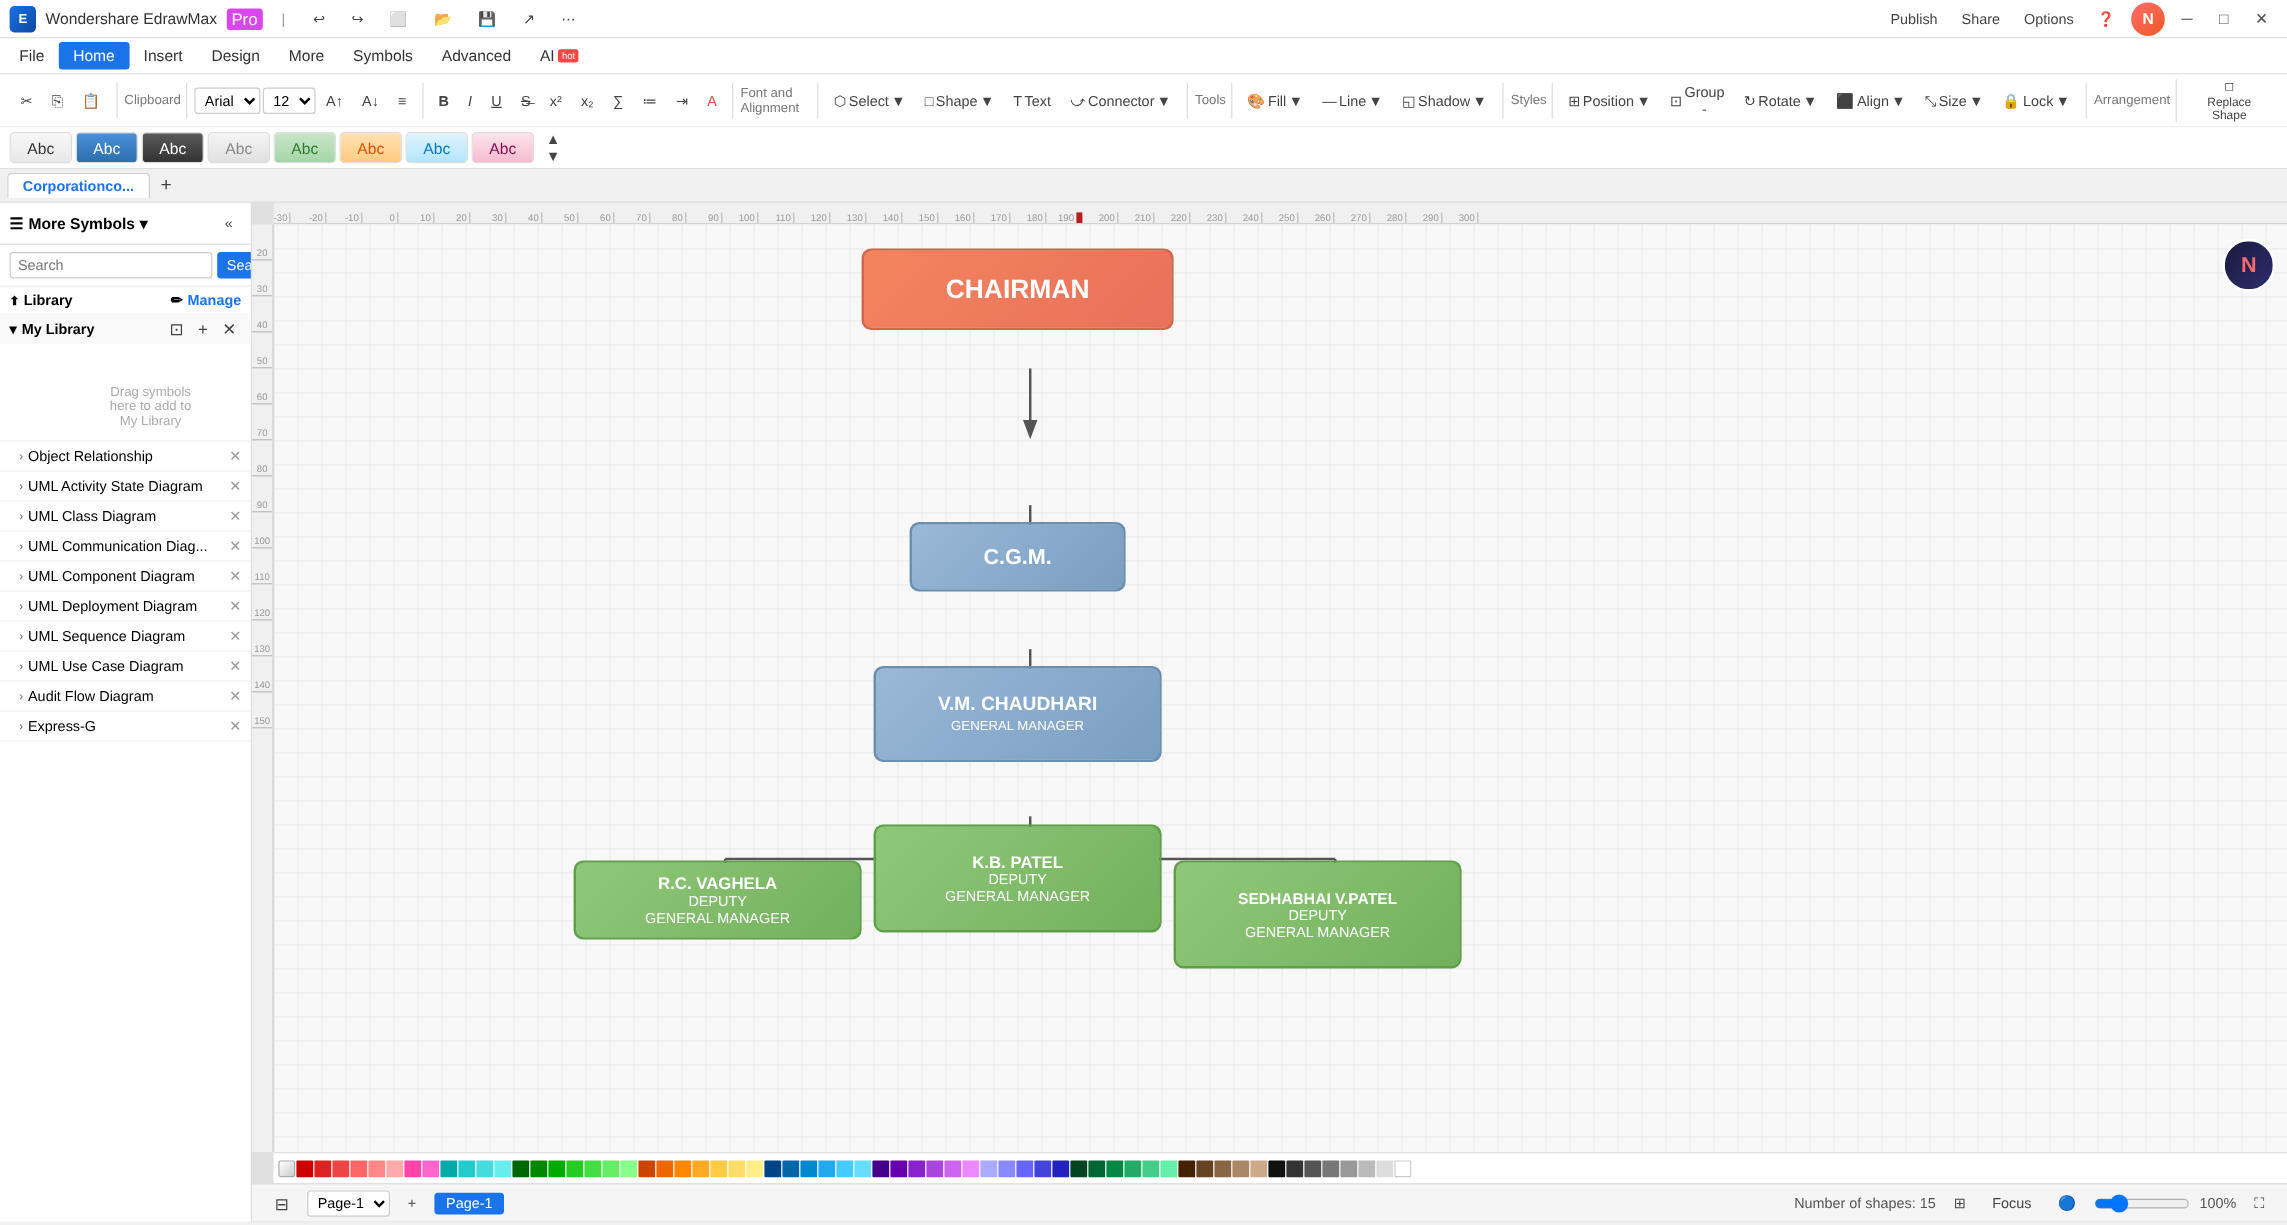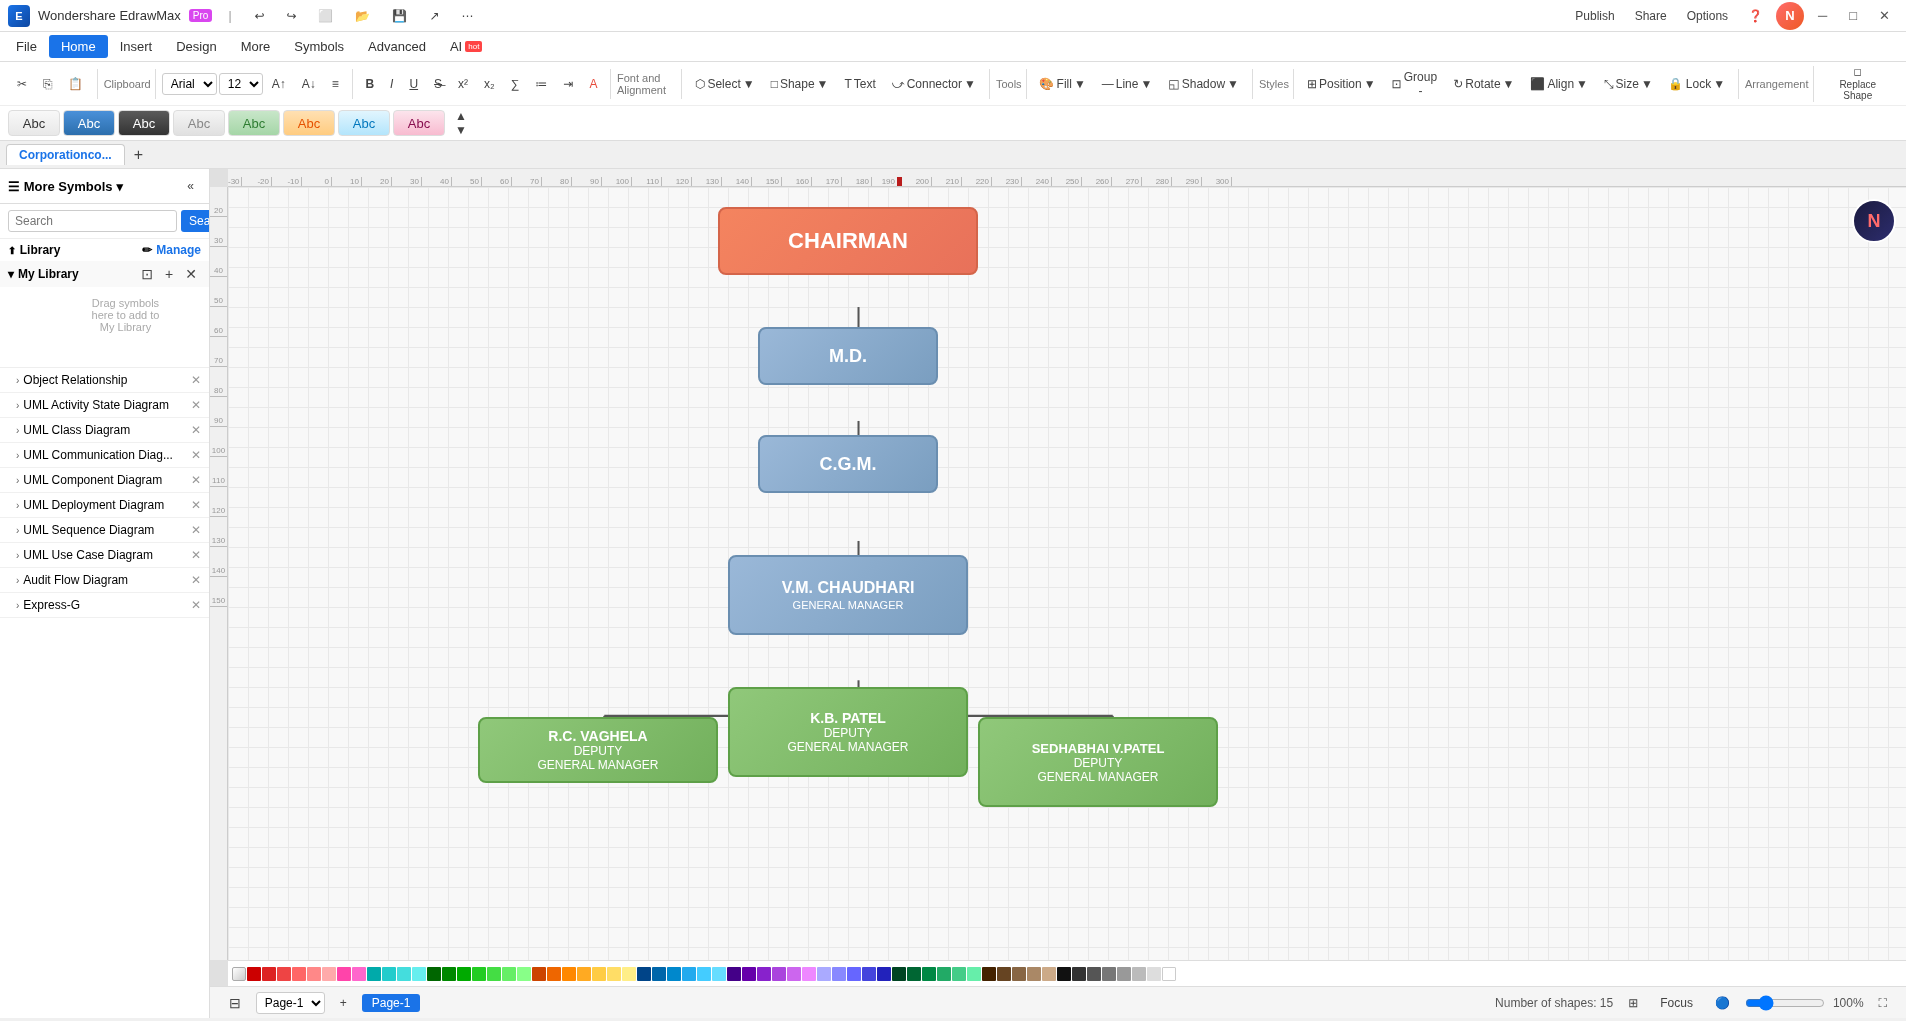--- a/index.html
+++ b/index.html
@@ -8,21 +8,21 @@
     
     #title-bar {
       display: flex; align-items: center; justify-content: space-between;
       background: #fff; height: 32px; padding: 0 8px;
       border-bottom: 1px solid #ddd;
     }
     #title-bar-left { display: flex; align-items: center; gap: 8px; }
     #title-bar-right { display: flex; align-items: center; gap: 6px; }
     .title-logo { width: 22px; height: 22px; background: linear-gradient(135deg,#1a73e8,#0d47a1); border-radius: 4px; display:flex; align-items:center; justify-content:center; color:#fff; font-size:11px; font-weight:bold; }
     .title-app-name { font-size: 13px; color: #333; }
-    .title-pro { background: #d946ef; color: #fff; font-size: 10px; padding: 1px 4px; border-radius: 3px; }
+    .title-pro { background: #d946ef; color: #fff; font-size: 14px; padding: 1px 4px; border-radius: 3px; }
     .win-btn { background: none; border: none; cursor: pointer; font-size: 13px; color: #555; padding: 2px 8px; }
 
     
     #menu-bar {
       display: flex; align-items: center; background: #fff;
       height: 30px; border-bottom: 1px solid #ddd; padding: 0 4px;
     }
     .menu-item { padding: 4px 12px; cursor: pointer; font-size: 13px; color: #333; border-radius: 3px; }
     .menu-item:hover, .menu-item.active { background: #e8f0fe; color: #1a73e8; }
     .menu-item.active { background: #1a73e8; color: #fff; }
@@ -62,21 +62,21 @@
     #search-area { display:flex; gap:4px; padding: 6px 8px; border-bottom: 1px solid #eee; }
     #search-area input { flex:1; border:1px solid #ccc; border-radius:3px; padding:3px 6px; font-size:12px; }
     #search-area button { background:#1a73e8; color:#fff; border:none; border-radius:3px; padding:3px 8px; cursor:pointer; font-size:12px; }
 
     #library-header { display:flex; align-items:center; justify-content:space-between; padding: 4px 8px; font-size:12px; }
     #library-header span { font-weight:600; }
 
     #my-library { border-bottom: 1px solid #eee; }
     #my-library-header { display:flex; align-items:center; justify-content:space-between; padding:4px 8px; font-size:12px; font-weight:600; background:#f9f9f9; }
     #my-library-header-left { display:flex; align-items:center; gap:4px; }
-    #my-library-body { min-height:80px; display:flex; align-items:flex-start; justify-content:center; color:#aaa; font-size:11px; text-align:center; padding:10px;margin-left:42px; }
+    #my-library-body { min-height:80px; display:flex; align-items:flex-end; justify-content:center; color:#aaa; font-size:11px; text-align:center; padding:10px;margin-left:42px; }
 
     .sidebar-lib-item {
       display:flex; align-items:center; justify-content:space-between;
       padding: 5px 8px 5px 16px; font-size:12px; cursor:pointer; border-bottom:1px solid #f0f0f0;
     }
     .sidebar-lib-item .chevron { color:#666; font-size:10px; }
     .sidebar-lib-item .close-icon { color:#999; font-size:12px; cursor:pointer; }
 
     
     #canvas-area {
@@ -508,26 +508,20 @@
           </defs>
         </svg>
 
         <div class="org-shape" style="left:490px;top:20px;width:260px;height:68px;
                  background:linear-gradient(135deg,#f4845f,#e8715a);
                  color:#fff;font-size:22px;font-weight:700;
                  border-radius:8px;border:2px solid #d4654a;">
           <span>CHAIRMAN</span>
         </div>
 
-        <div class="org-shape" style="left:530px;top:140px;width:180px;height:58px;
-                 background:linear-gradient(135deg,#9ab8d8,#7a9ec0);
-                 color:#fff;font-size:18px;font-weight:600;
-                 border-radius:8px;border:2px solid #6a8eb0;">
-          <span>M.D.</span>
-        </div>
 
         <div class="org-shape" style="left:530px;top:248px;width:180px;height:58px;
                  background:linear-gradient(135deg,#9ab8d8,#7a9ec0);
                  color:#fff;font-size:18px;font-weight:600;
                  border-radius:8px;border:2px solid #6a8eb0;">
           <span>C.G.M.</span>
         </div>
 
         <div class="org-shape" style="left:500px;top:368px;width:240px;height:80px;
                  background:linear-gradient(135deg,#9ab8d8,#7a9ec0);

